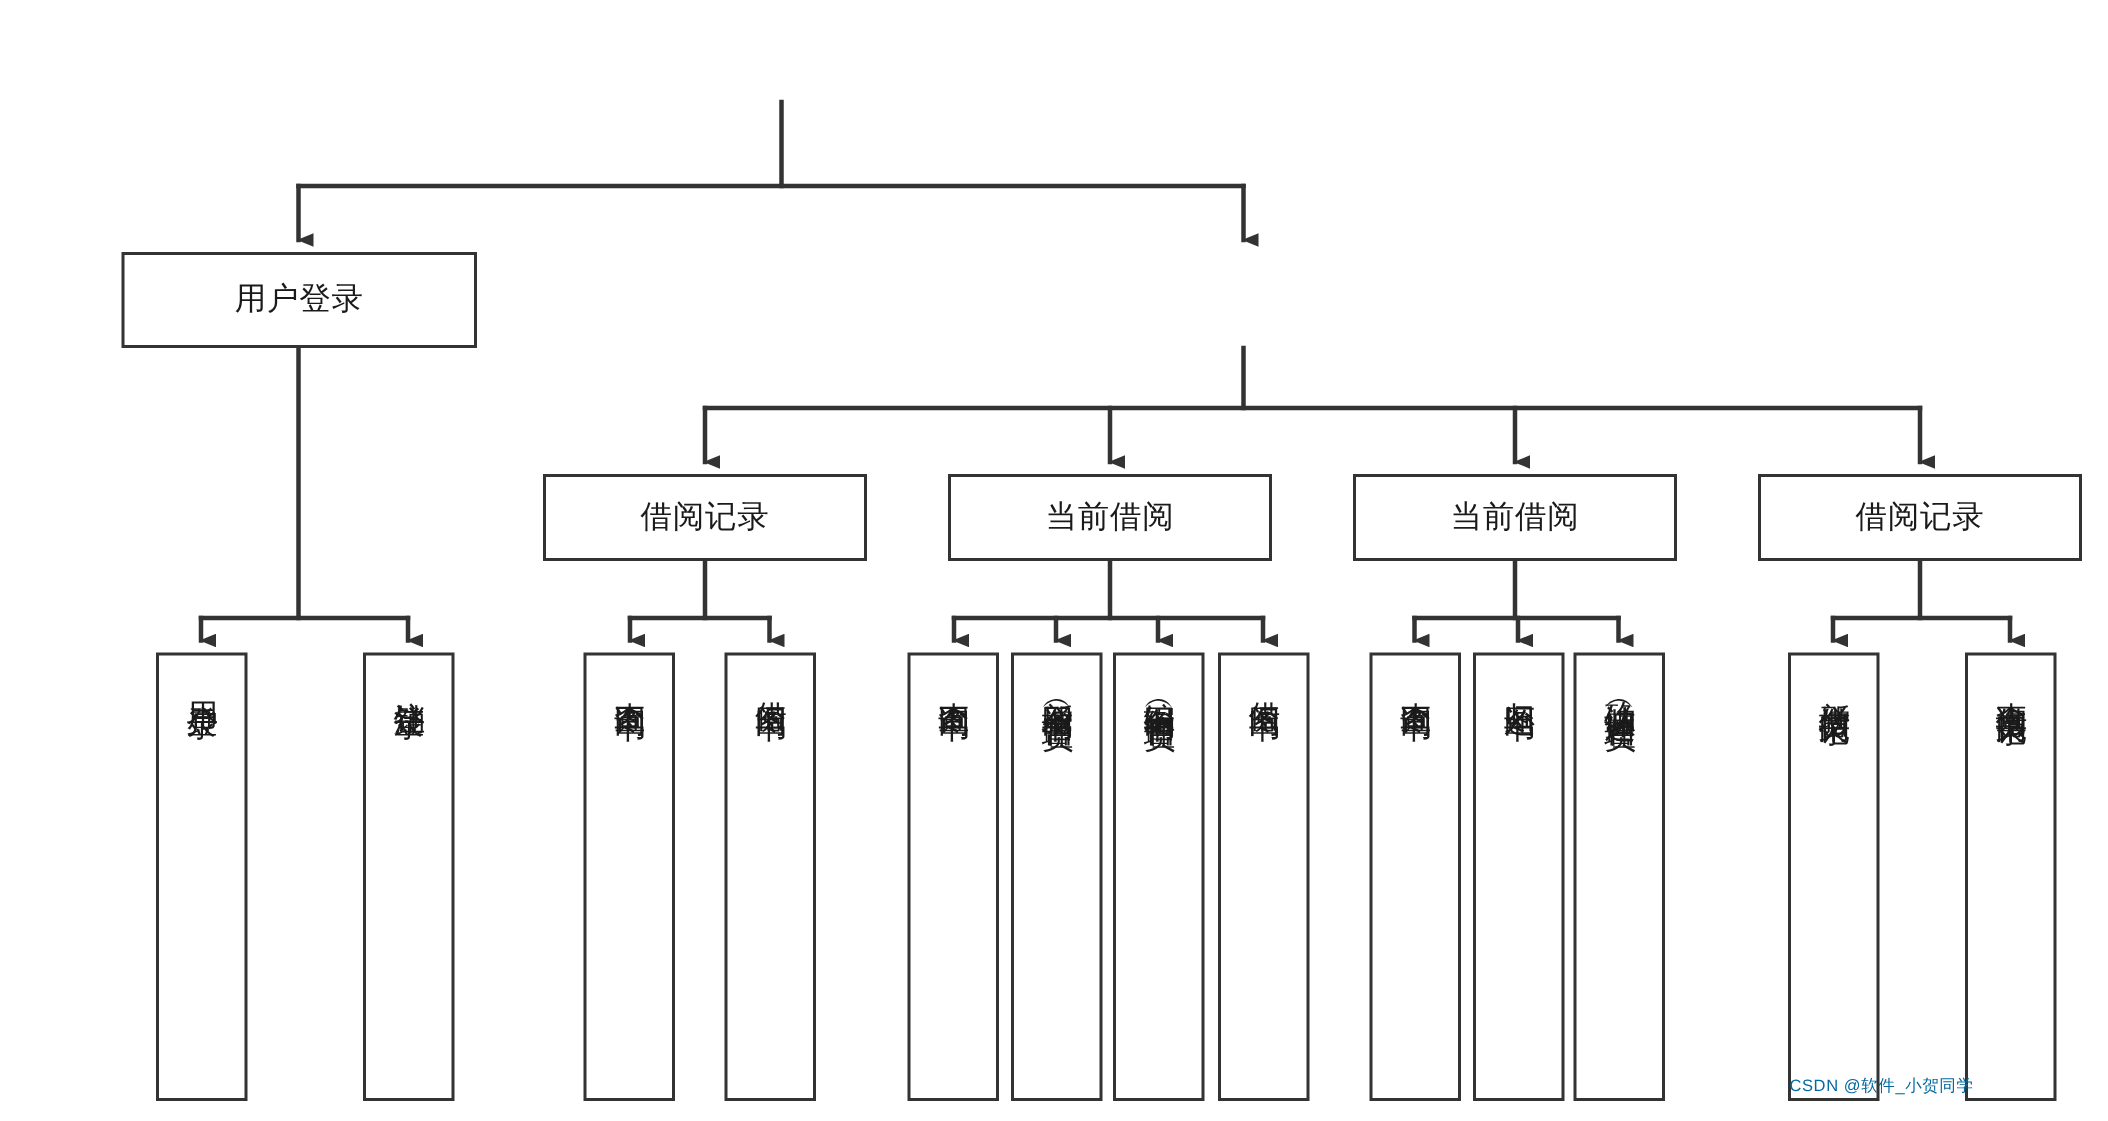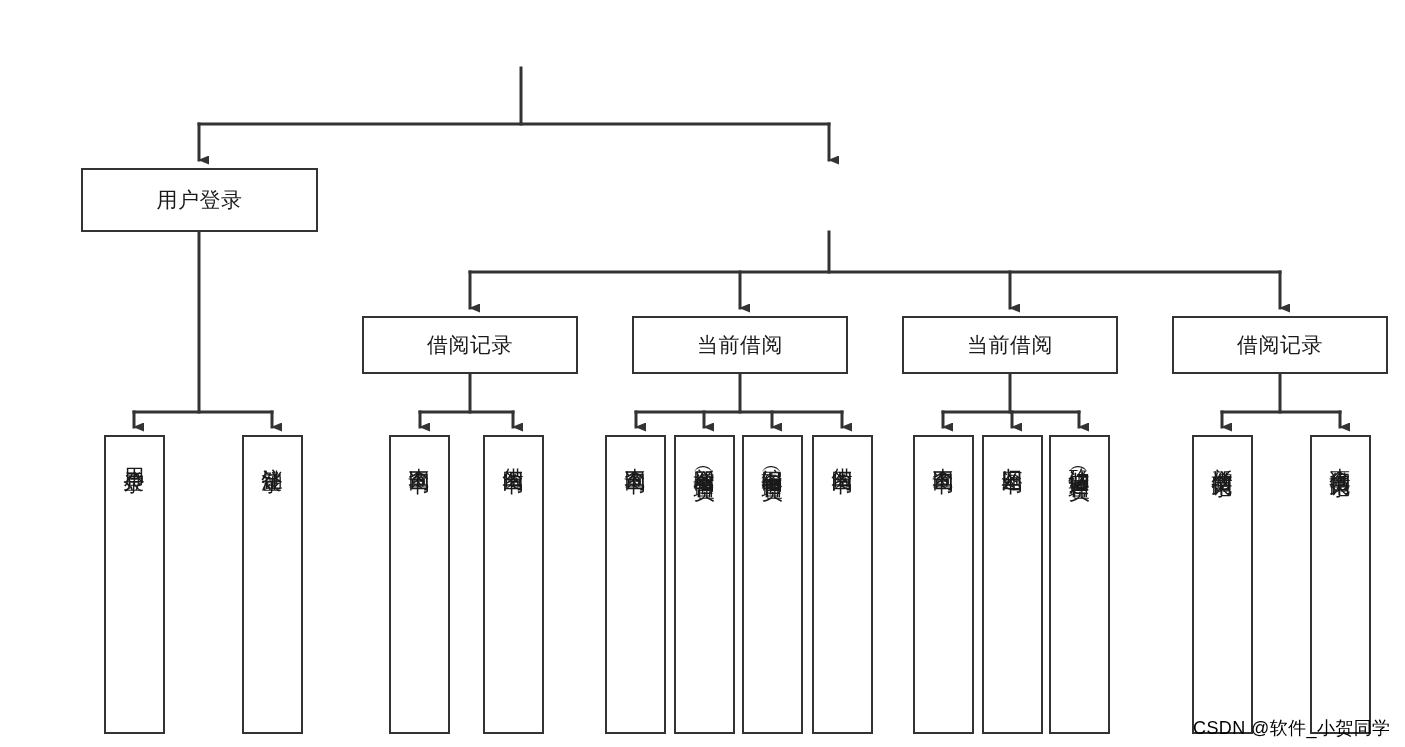--- a/index.html
+++ b/index.html
@@ -57,22 +57,22 @@
   }
   .node.vertical .node-label {
     writing-mode: vertical-rl;
     text-orientation: upright;
     font-size: 21px;
     letter-spacing: 2px;
     line-height: 1;
   }
   .watermark {
     position: absolute;
-    font-size: 18px;
-    color: #000000;
+    font-size: 11px;
+    color: #0369a1;
     letter-spacing: 0.4px;
     white-space: nowrap;
     z-index: 5;
     user-select: none;
   }
 </style>
 </head>
 <body>
 
 <div id="diagram-canvas">

